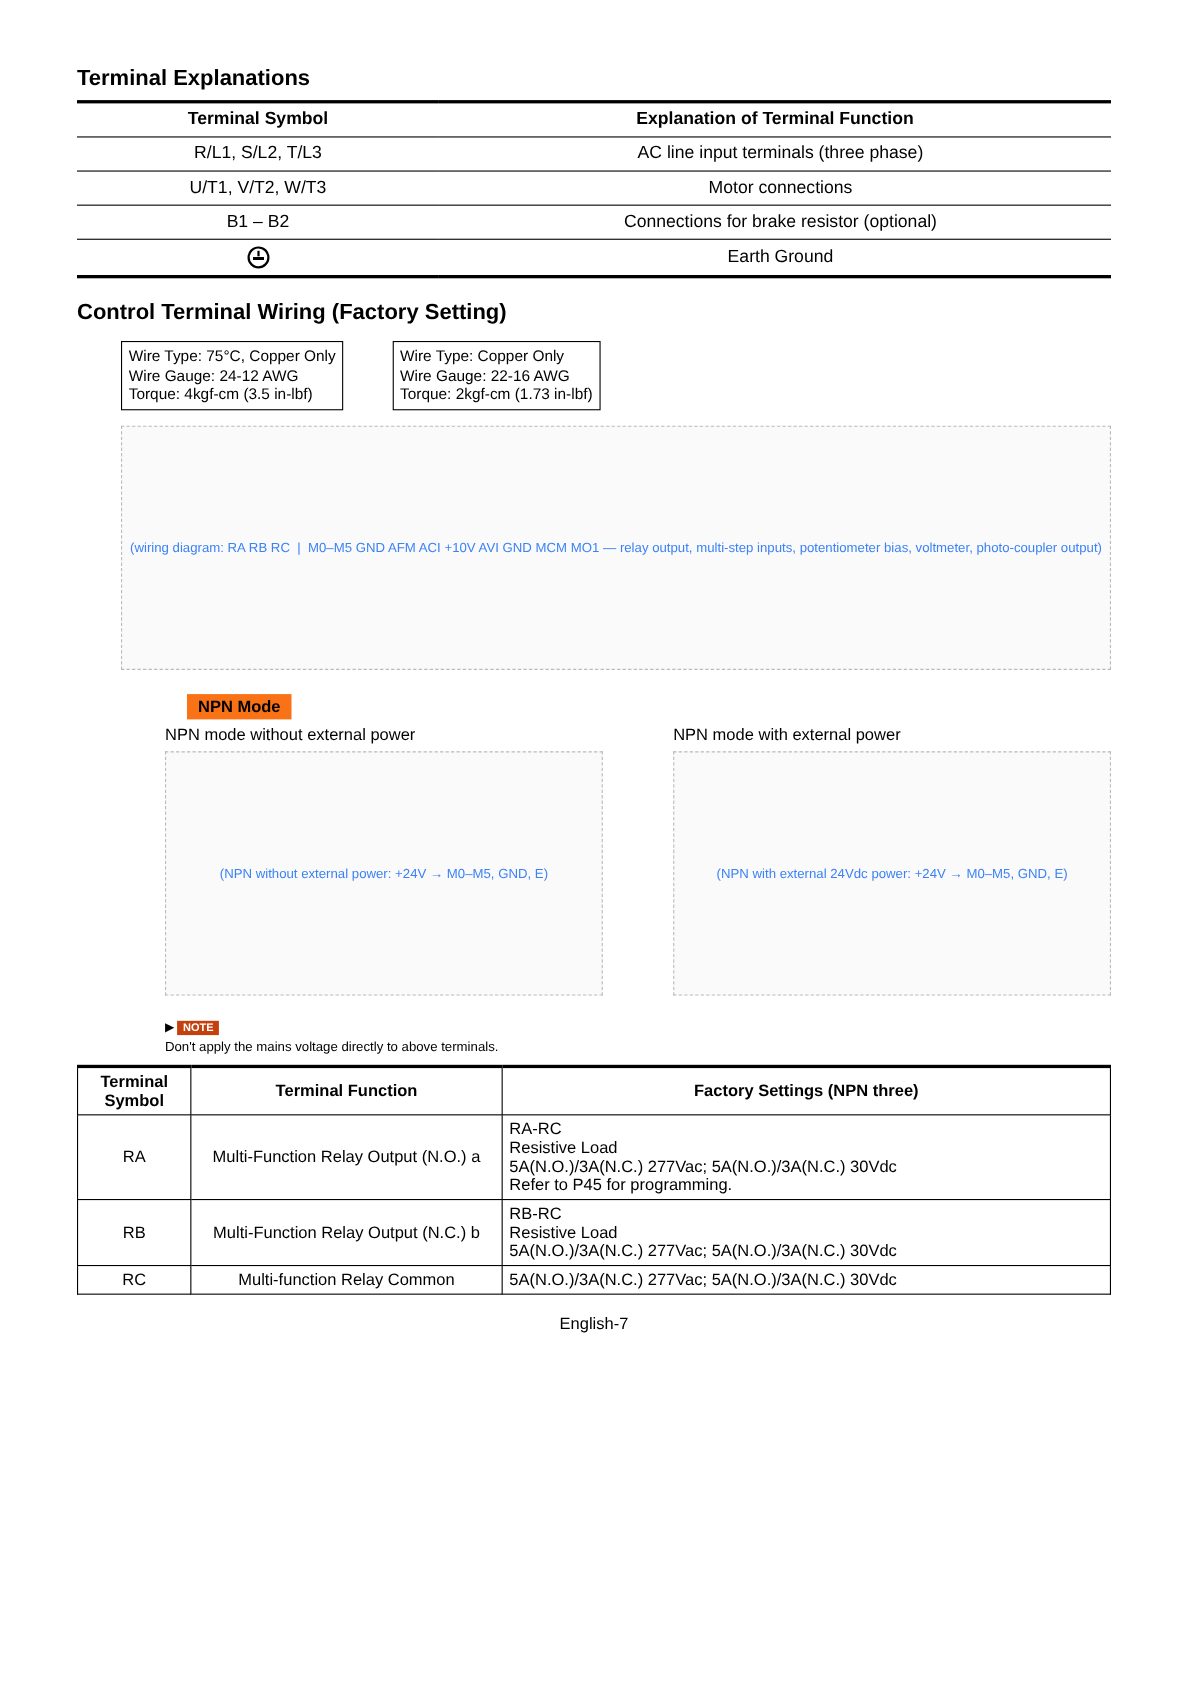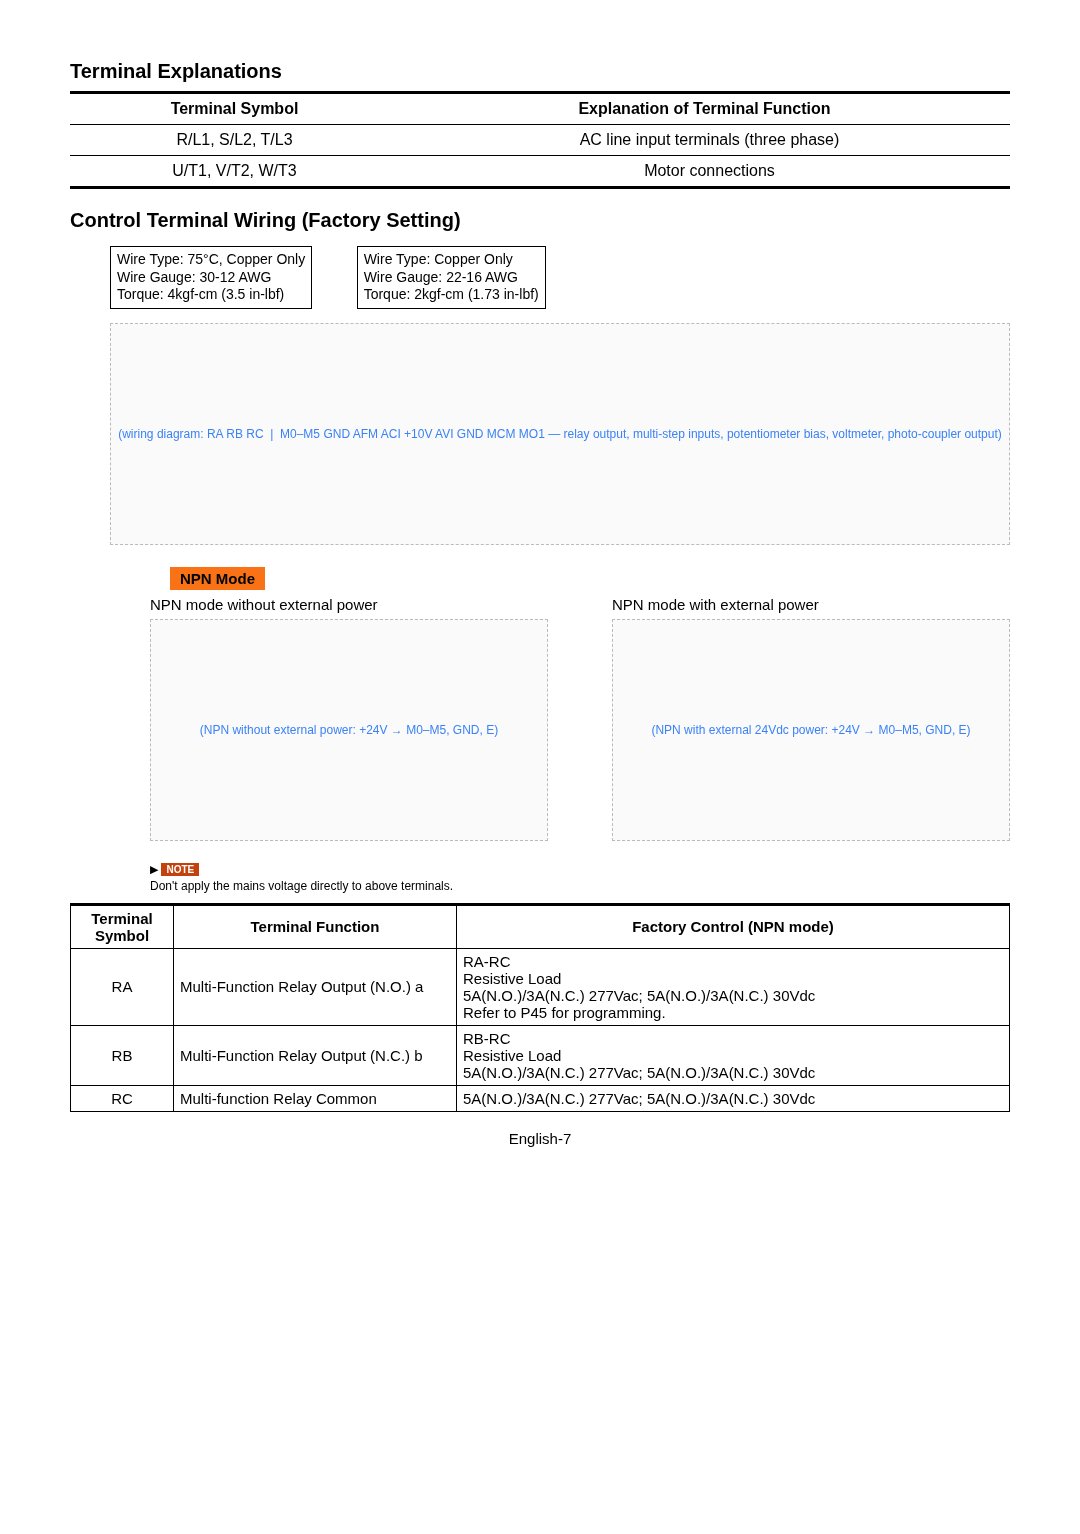--- a/index.html
+++ b/index.html
@@ -104,21 +104,21 @@
     border: 1px solid #000;
     padding: 4px 6px;
     vertical-align: middle;
   }
   table.factory th {
     border-top: 3px solid #000;
     font-weight: bold;
     text-align: center;
   }
   table.factory td.sym { text-align: center; width: 90px; }
-  table.factory td.func { width: 270px; }
+  table.factory td.func { width: 270px; text-align: center; }
   .footer {
     text-align: center;
     margin-top: 18px;
     font-size: 15px;
   }
   .earth-icon {
     display:inline-block;
     width:16px; height:16px;
     border:2px solid #000;
     border-radius:50%;
@@ -157,29 +157,37 @@
   </thead>
   <tbody>
     <tr>
       <td class="sym">R/L1, S/L2, T/L3</td>
       <td class="expl">AC line input terminals (three phase)</td>
     </tr>
     <tr>
       <td class="sym">U/T1, V/T2, W/T3</td>
       <td class="expl">Motor connections</td>
     </tr>
+    <tr>
+      <td class="sym">B1 – B2</td>
+      <td class="expl">Connections for brake resistor (optional)</td>
+    </tr>
+    <tr>
+      <td class="sym"><span class="earth-icon"></span></td>
+      <td class="expl">Earth Ground</td>
+    </tr>
   </tbody>
 </table>
 
 <h2>Control Terminal Wiring (Factory Setting)</h2>
 
 <div class="diagram-area">
   <div>
     <div class="wirebox" style="white-space:pre-line">Wire Type: 75°C, Copper Only
-Wire Gauge: 30-12 AWG
+Wire Gauge: 24-12 AWG
 Torque: 4kgf-cm (3.5 in-lbf)</div>
     <div class="wirebox" style="white-space:pre-line">Wire Type: Copper Only
 Wire Gauge: 22-16 AWG
 Torque: 2kgf-cm (1.73 in-lbf)</div>
   </div>
   <div class="diag-placeholder" style="height:220px">
     (wiring diagram: RA RB RC &nbsp;|&nbsp; M0–M5 GND AFM ACI +10V AVI GND MCM MO1 — relay output, multi-step inputs, potentiometer bias, voltmeter, photo-coupler output)
   </div>
 </div>
 
@@ -198,21 +206,21 @@
     <h4>NPN mode with external power</h4>
     <div class="diag-placeholder" style="height:220px">(NPN with external 24Vdc power: +24V → M0–M5, GND, E)</div>
   </div>
 </div>
 
 <table class="factory">
   <thead>
     <tr>
       <th style="white-space:pre-line">Terminal Symbol</th>
       <th>Terminal Function</th>
-      <th>Factory Control (NPN mode)</th>
+      <th>Factory Settings (NPN three)</th>
     </tr>
   </thead>
   <tbody>
     <tr>
       <td class="sym">RA</td>
       <td class="func">Multi-Function Relay Output (N.O.) a</td>
       <td style="white-space:pre-line">RA-RC
 Resistive Load
 5A(N.O.)/3A(N.C.) 277Vac; 5A(N.O.)/3A(N.C.) 30Vdc
 Refer to P45 for programming.</td>

